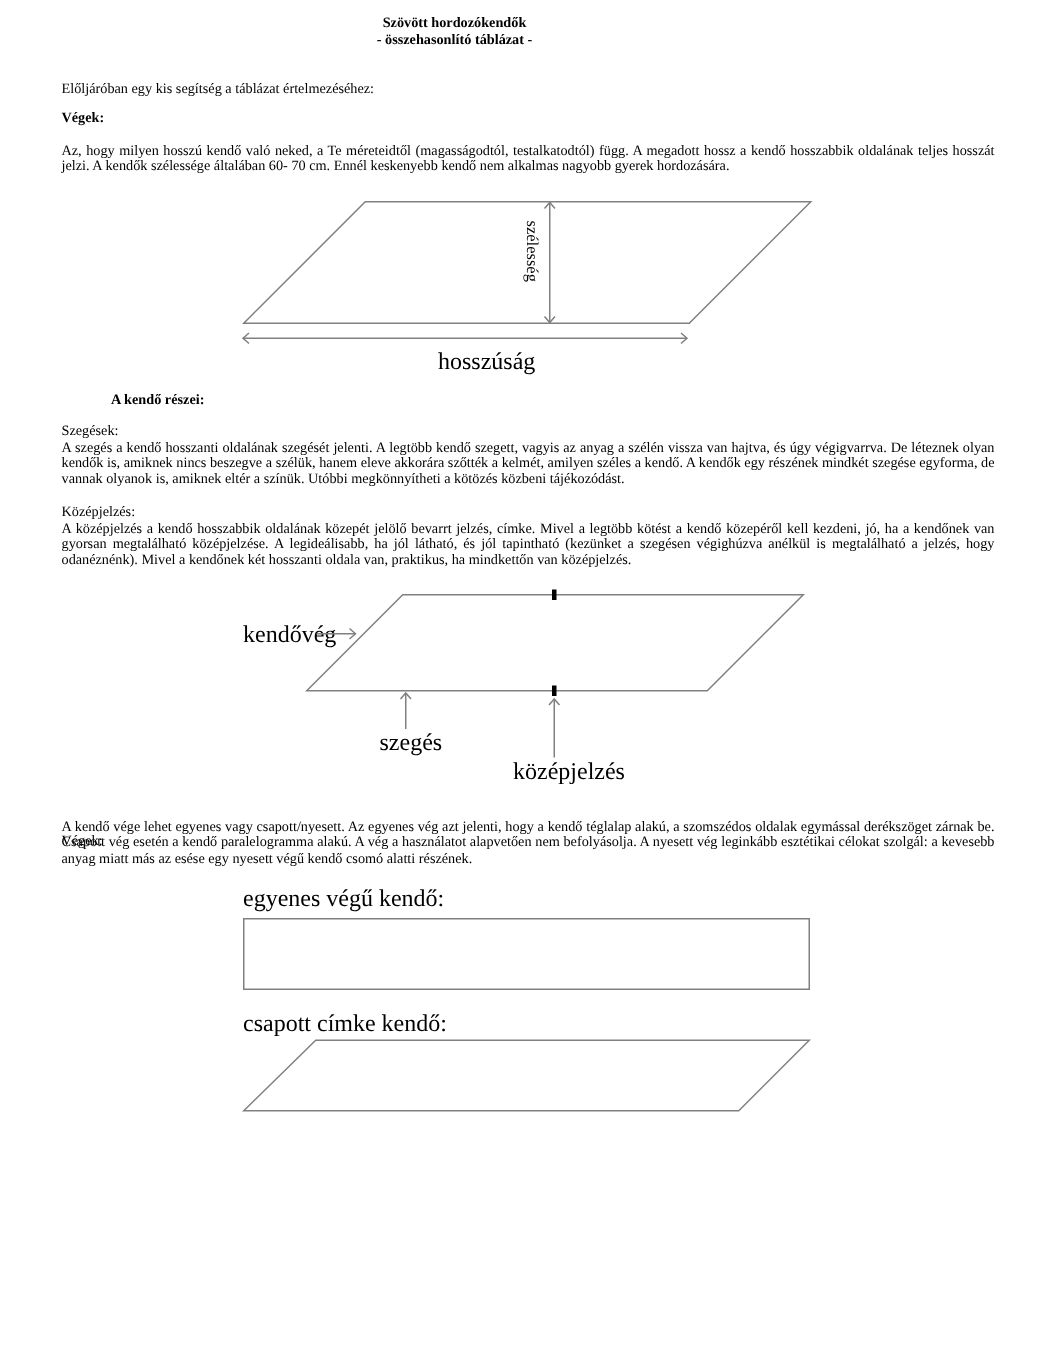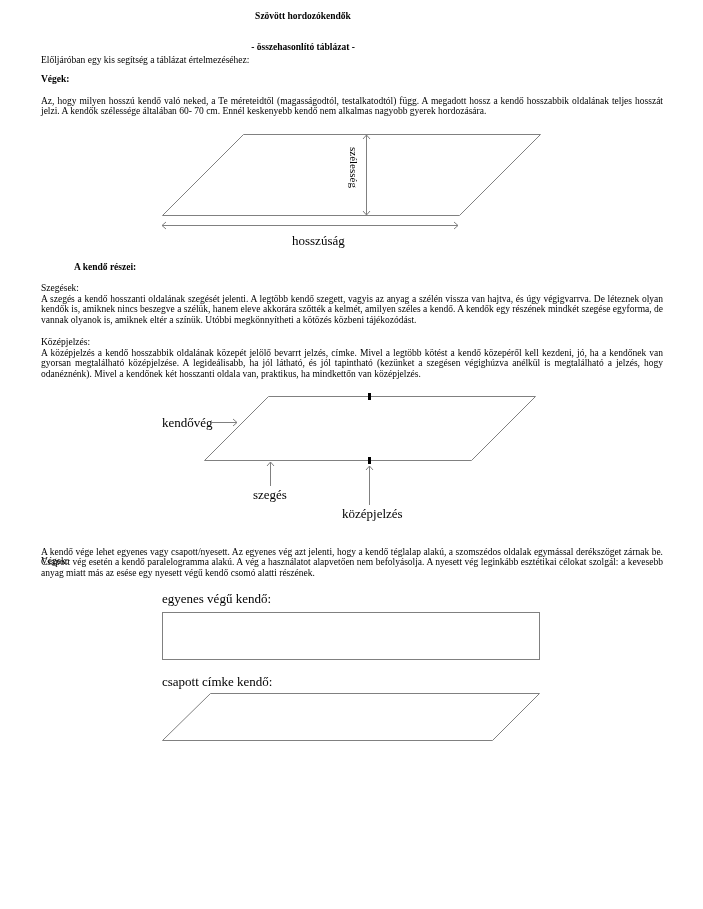--- a/index.html
+++ b/index.html
@@ -2,30 +2,30 @@
 <html><head>
 <meta charset="utf-8">
 <style>
   html, body { margin: 0; padding: 0; background: #ffffff; }
   body { width: 703px; height: 909px; position: relative; overflow: hidden;
          font-family: "Liberation Serif", "DejaVu Serif", serif; color: #000; }
   .abs { position: absolute; }
   .title { left: 0; width: 606px; text-align: center; font-weight: bold; font-size: 9.5px; line-height: 11px; }
   .p { left: 41px; width: 622px; font-size: 9.5px; line-height: 10.3px; text-align: justify; }
   .bold { font-weight: bold; }
-  .label { font-size: 13px; white-space: nowrap; }
+  .label { font-size: 16px; white-space: nowrap; }
   svg.diagram { position: absolute; left: 0; top: 0; width: 703px; height: 909px; pointer-events: none; }
   svg.diagram * { pointer-events: auto; }
   .rot { transform-origin: left top; transform: rotate(90deg); font-size: 11px; white-space: nowrap; }
 </style>
 </head>
 <body>
 
 <div class="abs title" style="top:11px;">Szövött hordozókendők</div>
-<div class="abs title" style="top:22px;margin-top:20px;">- összehasonlító táblázat -</div>
+<div class="abs title" style="top:22px;">- összehasonlító táblázat -</div>
 
 <div class="abs p" style="top:55px;font-family:Liberation Serif, serif;">Előljáróban egy kis segítség a táblázat értelmezéséhez:</div>
 
 <div class="abs p bold" style="top:74px;">Végek:</div>
 <div class="abs p" style="top:96px;">Az, hogy milyen hosszú kendő való neked, a Te méreteidtől (magasságodtól, testalkatodtól) függ. A megadott hossz a kendő hosszabbik oldalának teljes hosszát jelzi. A kendők szélessége általában 60- 70 cm. Ennél keskenyebb kendő nem alkalmas nagyobb gyerek hordozására.</div>
 
 <div class="abs p bold" style="top:262px;margin-left:33px;">A kendő részei:</div>
 <div class="abs p" style="top:283px;">Szegések:</div>
 <div class="abs p" style="top:294px;">A szegés a kendő hosszanti oldalának szegését jelenti. A legtöbb kendő szegett, vagyis az anyag a szélén vissza van hajtva, és úgy végigvarrva. De léteznek olyan kendők is, amiknek nincs beszegve a szélük, hanem eleve akkorára szőtték a kelmét, amilyen széles a kendő. A kendők egy részének mindkét szegése egyforma, de vannak olyanok is, amiknek eltér a színük. Utóbbi megkönnyítheti a kötözés közbeni tájékozódást.</div>
 <div class="abs p" style="top:337px;">Középjelzés:</div>

